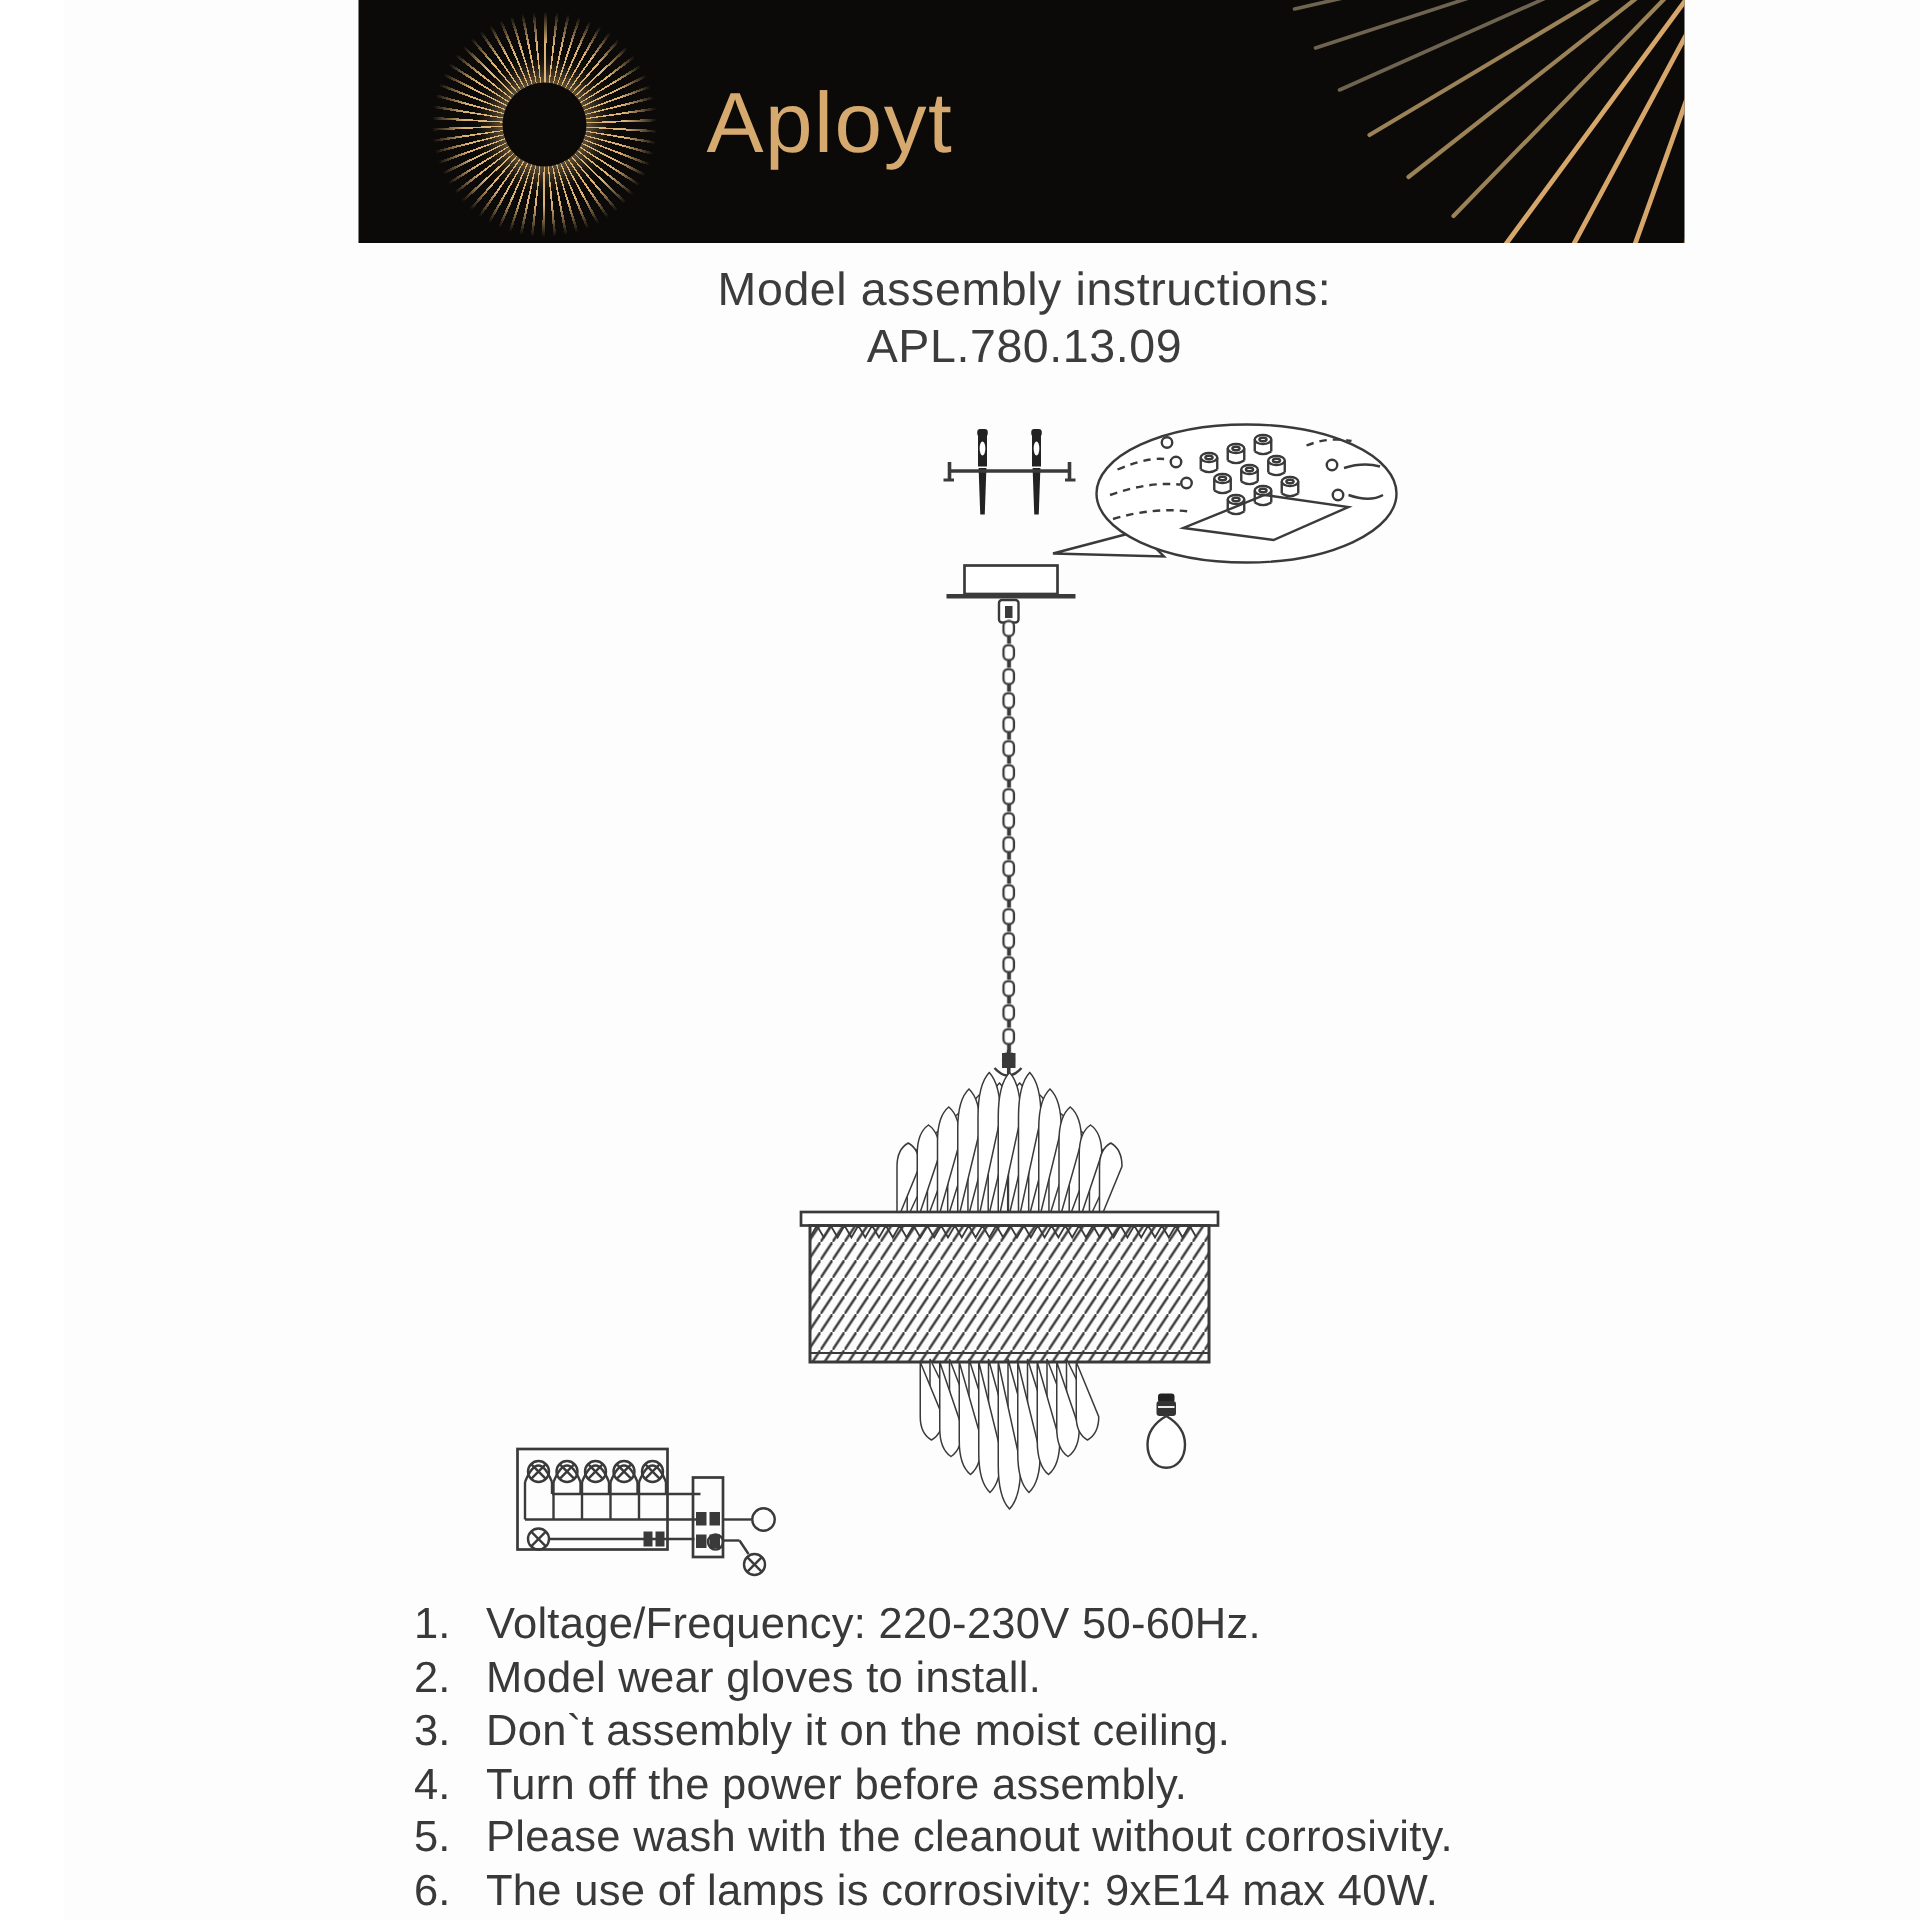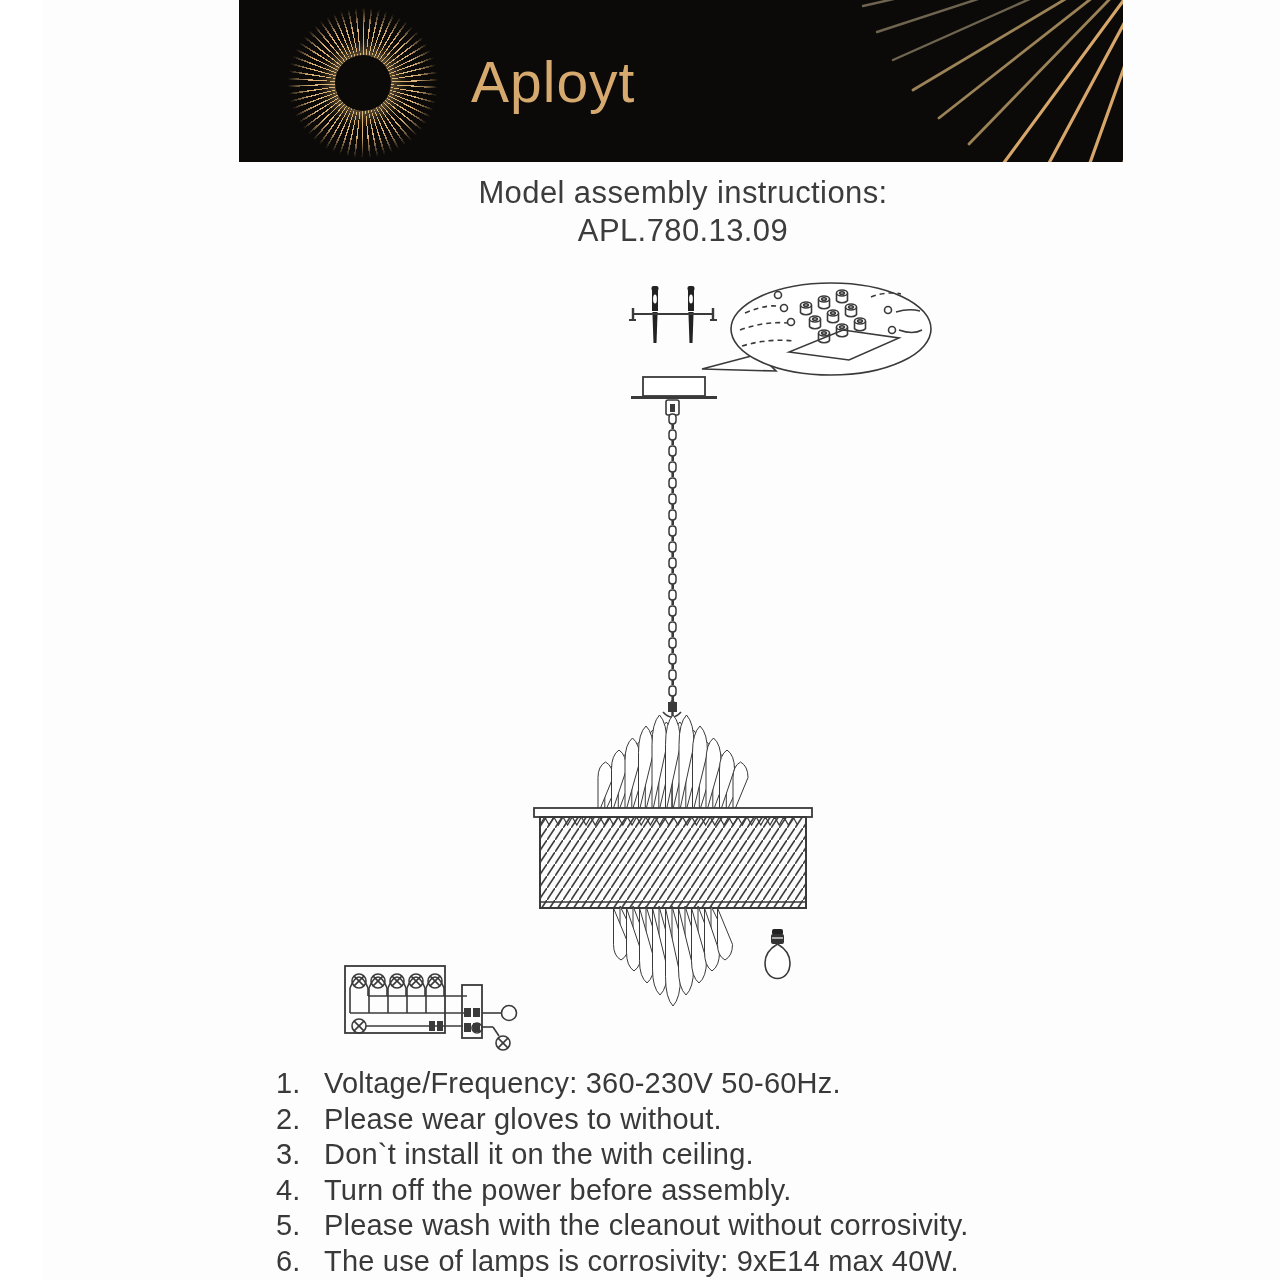--- a/index.html
+++ b/index.html
@@ -260,29 +260,29 @@
       <circle cx="466" cy="1013" r="7.5"></circle>
       <line x1="439" y1="1027" x2="450" y2="1027"></line>
       <line x1="450" y1="1027" x2="456" y2="1036"></line>
       <use href="#lamp" transform="translate(460,1043)"></use>
     </g>
   </svg>
 
   <div class="ins-list">
     <div class="ins-row">
       <span class="ins-num">1.</span>
-      <span class="ins-text">Voltage/Frequency: 360-230V 50-60Hz.</span>
+      <span class="ins-text">Voltage/Frequency: 220-230V 50-60Hz.</span>
     </div>
     <div class="ins-row">
       <span class="ins-num">2.</span>
-      <span class="ins-text">Please wear gloves to without.</span>
+      <span class="ins-text">Model wear gloves to install.</span>
     </div>
     <div class="ins-row">
       <span class="ins-num">3.</span>
-      <span class="ins-text">Don`t install it on the with ceiling.</span>
+      <span class="ins-text">Don`t assembly it on the moist ceiling.</span>
     </div>
     <div class="ins-row">
       <span class="ins-num">4.</span>
       <span class="ins-text">Turn off the power before assembly.</span>
     </div>
     <div class="ins-row">
       <span class="ins-num">5.</span>
       <span class="ins-text">Please wash with the cleanout without corrosivity.</span>
     </div>
     <div class="ins-row">

